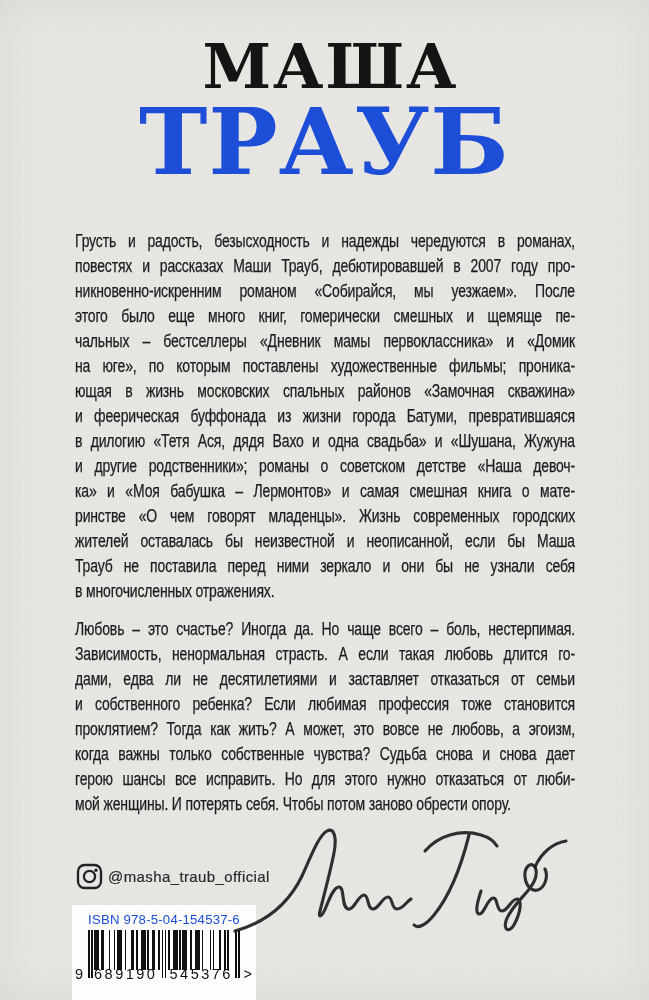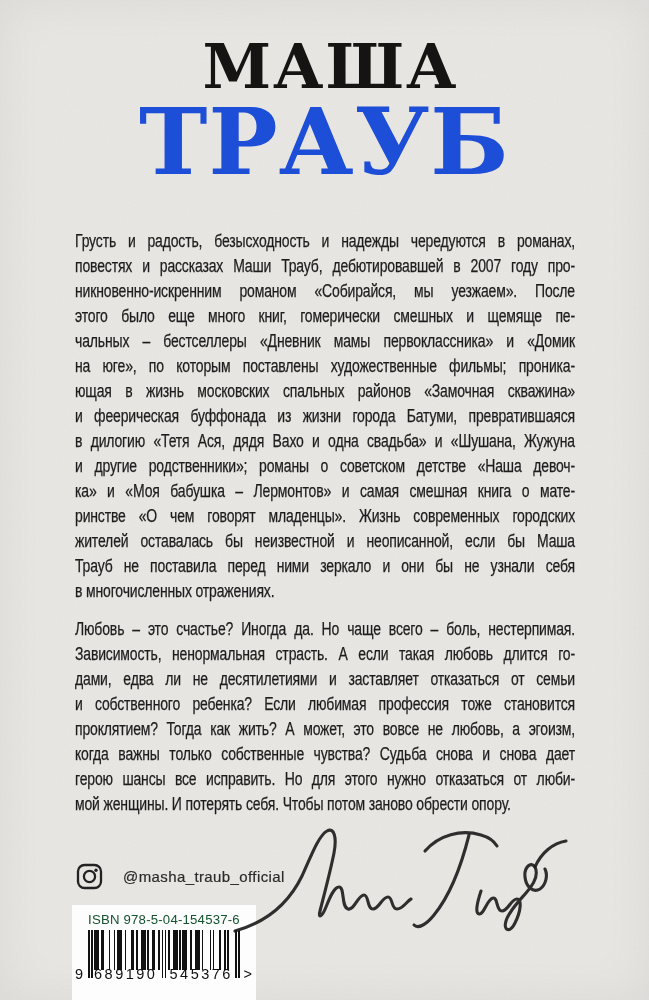--- a/index.html
+++ b/index.html
@@ -29,21 +29,21 @@
     font-size:17.5px; line-height:25px; letter-spacing:-0.2px;
     color:#1d1d1d; -webkit-text-stroke:0.25px #1d1d1d;
   }
   .para-about { top:229px; }
   .para-annot { top:617px; }
   .line { text-align:justify; text-align-last:justify; white-space:normal; }
   .line:last-child { text-align-last:left; }
 
   .insta {
     position:absolute; z-index:1; left:76px; top:863px;
-    display:flex; align-items:center; gap:20px;
+    display:flex; align-items:center; gap:5px;
   }
   .insta svg { display:block; }
   .handle {
     font-size:15px; color:#2b2b2b; letter-spacing:0.4px;
     -webkit-text-stroke:0.2px #2b2b2b;
   }
 
   .sig {
     position:absolute; z-index:2; left:228px; top:810px;
     width:345px; height:125px;
@@ -52,21 +52,21 @@
     fill:none; stroke:#1e1e1e; stroke-width:3.1;
     stroke-linecap:round; stroke-linejoin:round; opacity:0.92;
   }
 
   .barcode-panel {
     position:absolute; z-index:1; left:72px; top:905px;
     width:184px; height:100px; background:#fdfdfd;
   }
   .isbn {
     padding-top:7px; text-align:center; font-size:13.2px;
-    letter-spacing:0.2px; color:#14532d; white-space:nowrap;
+    letter-spacing:0.2px; color:#1d4ed8; white-space:nowrap;
   }
   .bars { display:block; margin:3px auto 0; width:152px; height:48px; fill:#111; }
   .digits {
     display:flex; align-items:flex-end; margin-top:-11px;
     padding:0 4px 0 3px; font-size:14.5px; line-height:14px; color:#101010;
   }
   .d-pre  { width:13px; }
   .d-grp  { flex:1; text-align:center; letter-spacing:2.5px; }
   .d-suf  { width:13px; text-align:right; }
 </style>

